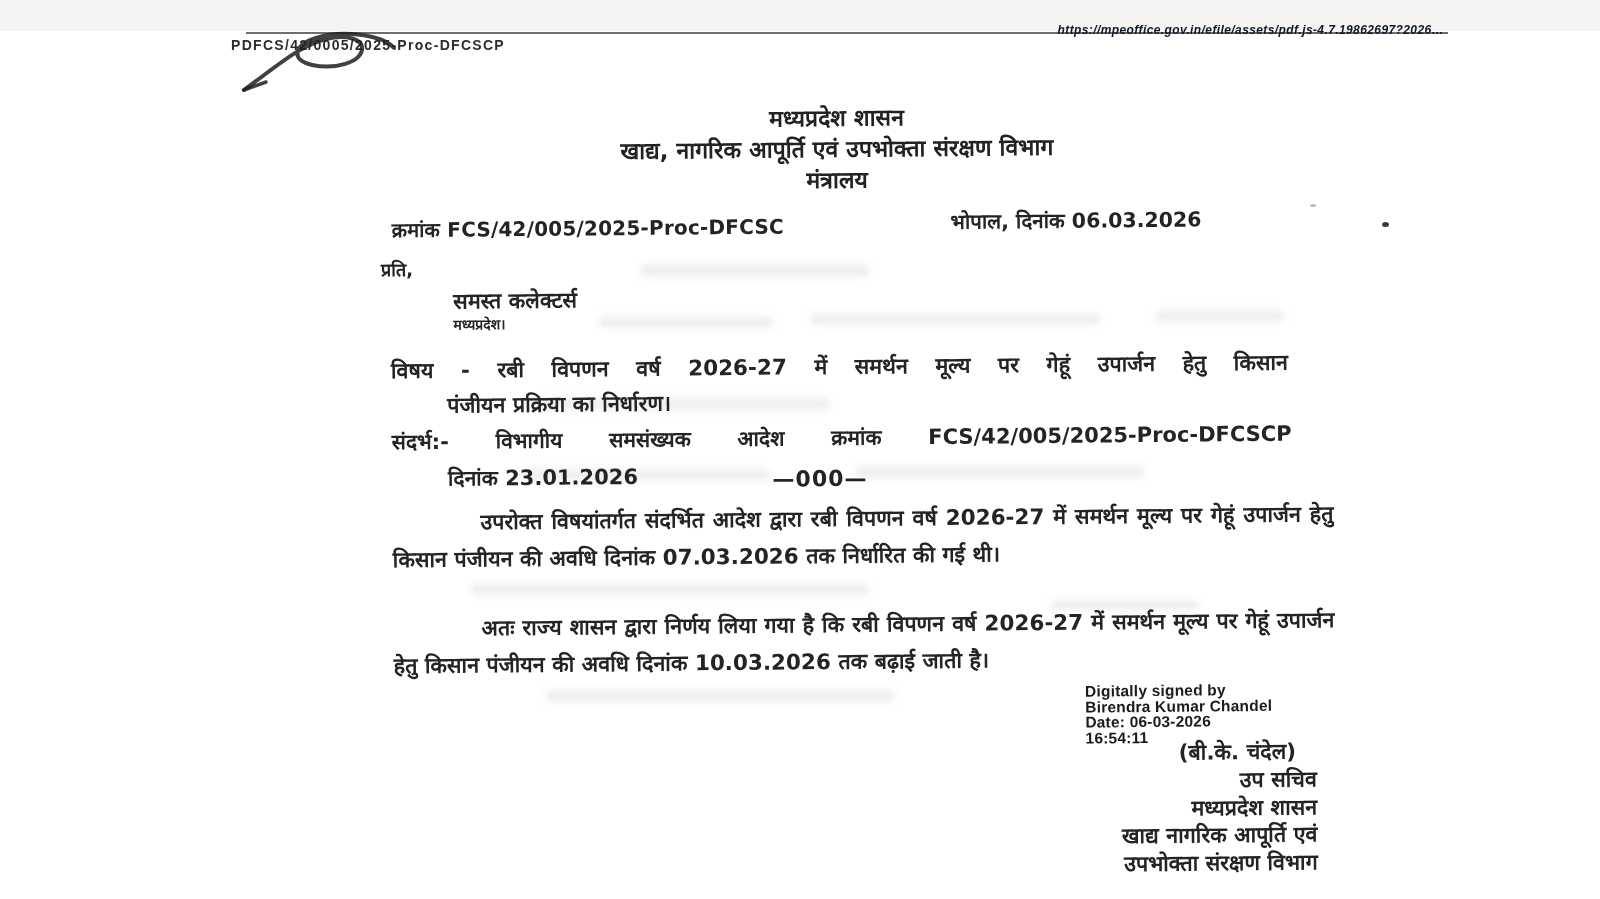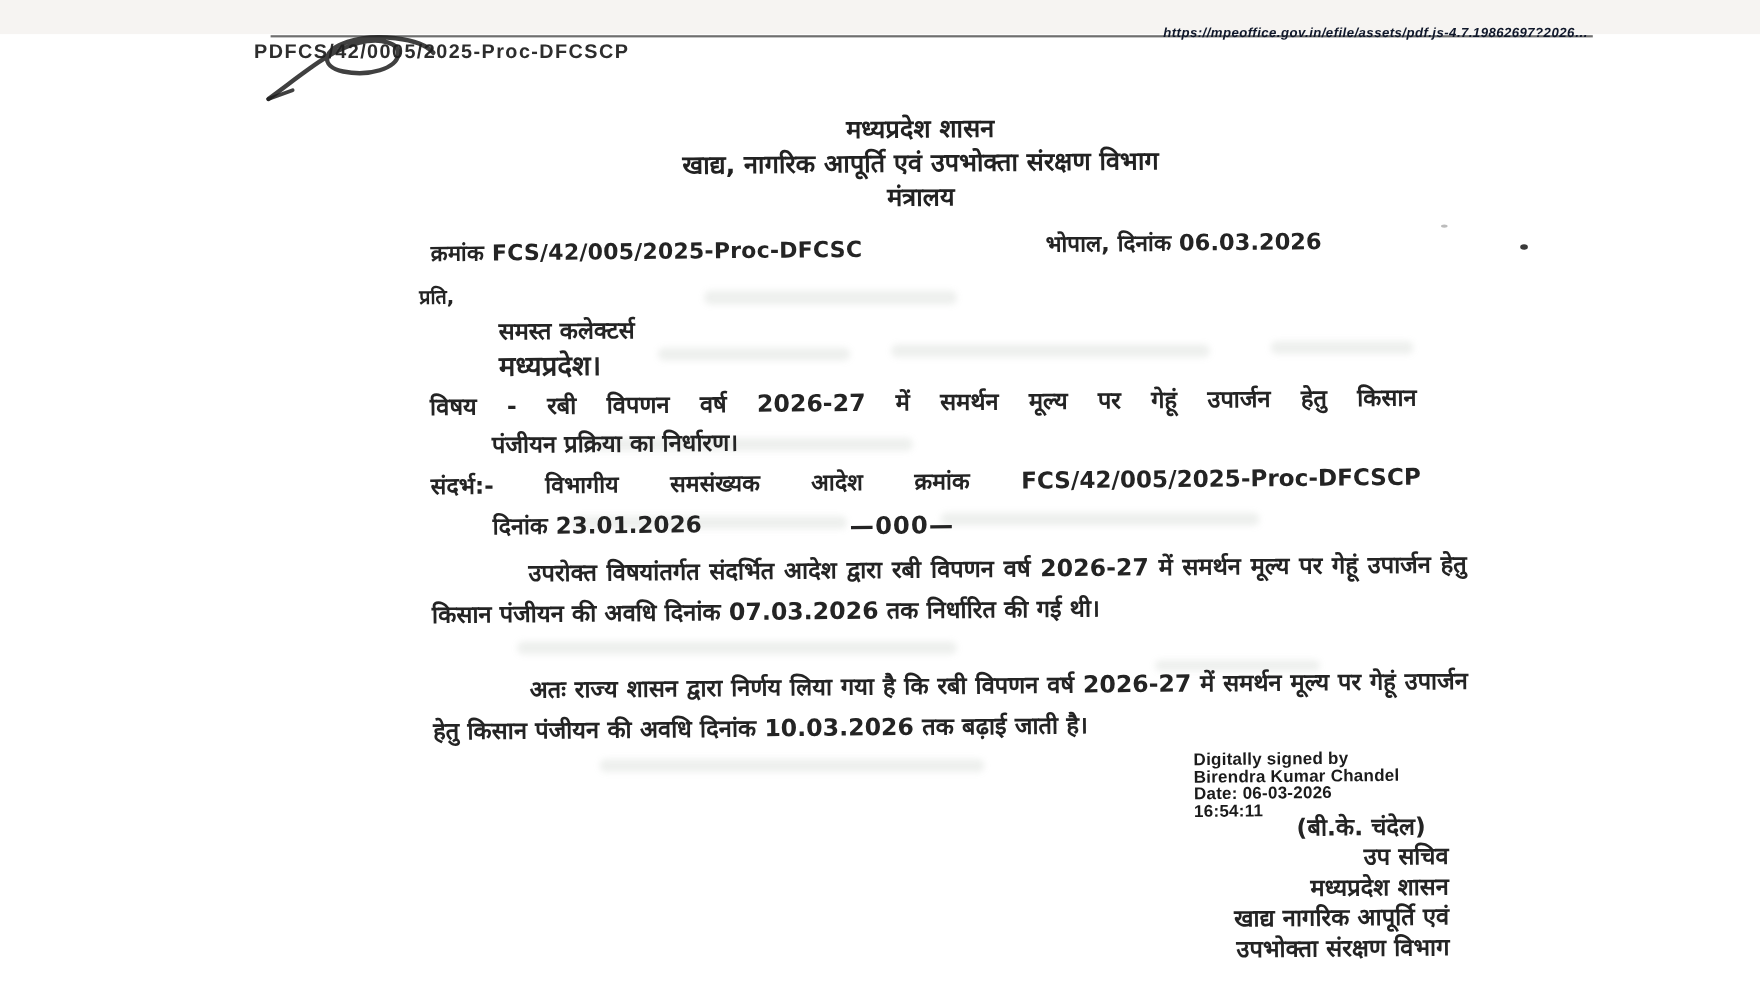--- a/index.html
+++ b/index.html
@@ -10,21 +10,21 @@
     overflow:hidden;
     font-family:"DejaVu Sans","Liberation Sans",sans-serif;
     color:#242424;
   }
   
   .top-strip{position:absolute;top:0;left:0;width:1600px;height:31px;background:#f6f4f2;}
   .top-rule{position:absolute;top:32px;left:246px;width:1202px;height:2px;background:#565656;opacity:.85;}
   .doc-id{
     position:absolute;left:231px;top:37px;
     font-family:"Liberation Sans",sans-serif;
-    font-weight:700;font-size:18px;letter-spacing:1.3px;color:#2d2d2d;
+    font-weight:700;font-size:14px;letter-spacing:1.3px;color:#2d2d2d;
     white-space:nowrap;
   }
   .print-url{
     position:absolute;top:23px;right:156px;
     font-family:"Liberation Sans",sans-serif;
     font-weight:700;font-size:12px;letter-spacing:.4px;color:#0f172a;
     white-space:nowrap;
     font-style:italic;
   }
   .scribble{position:absolute;left:236px;top:24px;width:200px;height:78px;pointer-events:none;}
@@ -34,21 +34,21 @@
   
   .letter{position:absolute;top:0;left:0;width:1600px;height:899px;transform:rotate(-0.55deg);transform-origin:420px 480px;}
   .org-header{
     position:absolute;left:390px;top:107px;width:900px;
     text-align:center;font-weight:700;font-size:23px;line-height:31px;color:#222;
   }
   .ref-no{position:absolute;left:394px;top:216px;font-weight:700;font-size:20px;white-space:nowrap;letter-spacing:.2px;}
   .place-date{position:absolute;left:953px;top:212px;font-weight:700;font-size:20.5px;white-space:nowrap;}
   .salutation{position:absolute;left:383px;top:257px;font-weight:700;font-size:18px;}
   .addr1{position:absolute;left:455px;top:286px;font-weight:700;font-size:21.5px;}
-  .addr2{position:absolute;left:455px;top:315px;font-weight:700;font-size:25px;}
+  .addr2{position:absolute;left:455px;top:315px;font-weight:700;font-size:14px;}
 
   .subject{position:absolute;left:392px;top:353px;width:897px;font-weight:700;font-size:21.5px;line-height:35px;}
   .spread{text-align:justify;text-align-last:justify;}
   .cont-line{padding-left:56px;}
 
   .reference{position:absolute;left:392px;top:424px;width:900px;font-weight:700;font-size:21px;line-height:37px;}
 
   .divider{position:absolute;left:390px;top:470px;width:860px;text-align:center;font-weight:700;font-size:22px;letter-spacing:1px;}
 
   .para{

